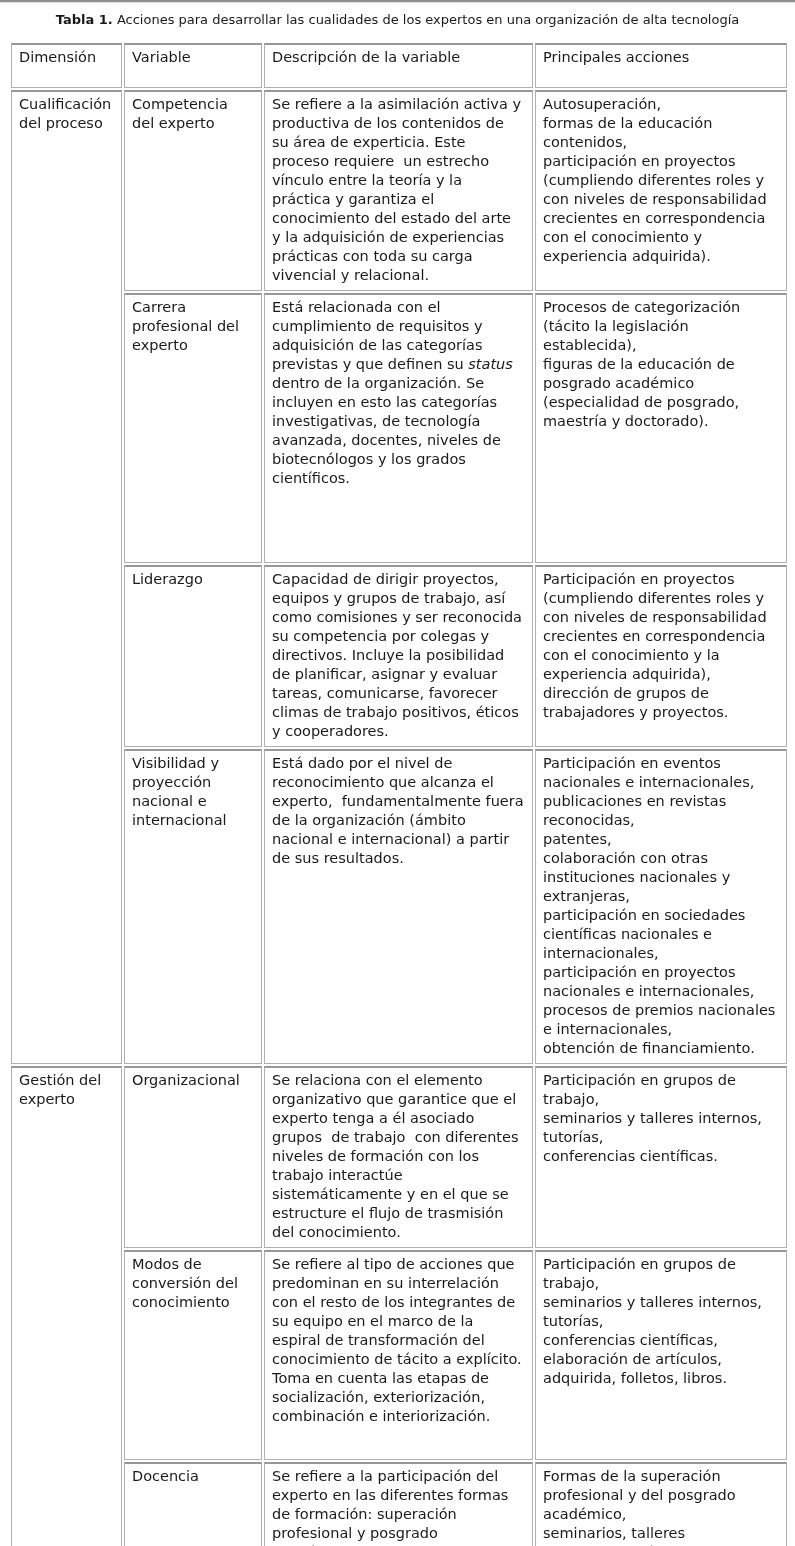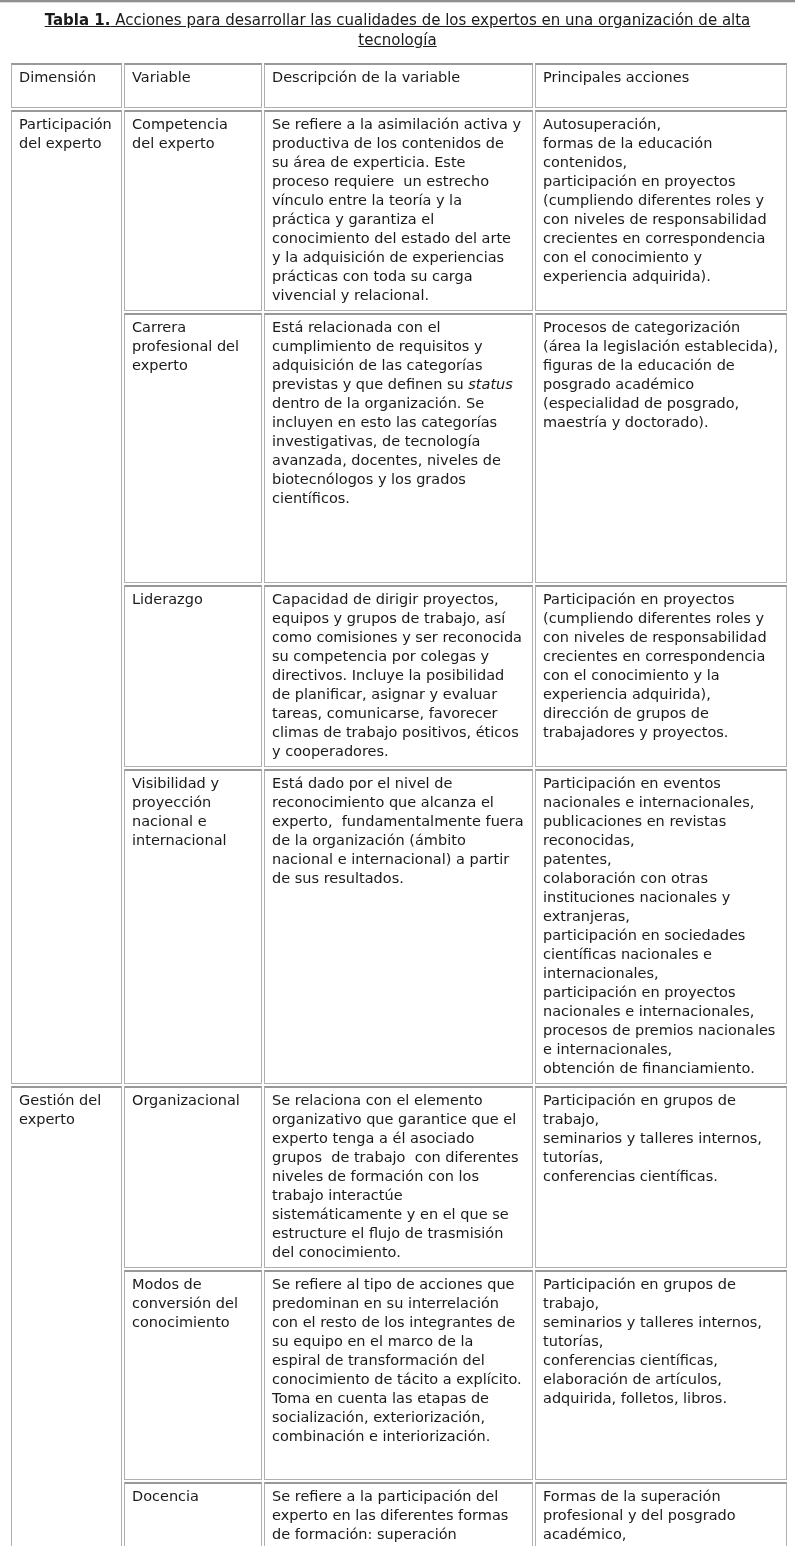--- a/index.html
+++ b/index.html
@@ -16,24 +16,23 @@
   .page-rule {
     width: 100%;
     height: 2px;
     border-top: 2px solid #8f8f8f;
     border-bottom: 1px solid #dcdcdc;
     background: #f2f2f2;
     box-sizing: border-box;
   }
   .title-block {
     text-align: center;
-    font-size: 15px;
+    font-size: 13px;
     line-height: 20px;
     margin: 7px 38px 11px 38px;
-    text-decoration: underline;
   }
   .title-block b { font-weight: bold; }
   table.data-table {
     border-collapse: separate;
     border-spacing: 2px;
     table-layout: fixed;
     width: 778px;
     margin-left: 9px;
     font-size: 14.5px;
     line-height: 19px;
@@ -75,29 +74,29 @@
     <thead>
       <tr>
         <th>Dimensión</th>
         <th>Variable</th>
         <th>Descripción de la variable</th>
         <th>Principales acciones</th>
       </tr>
     </thead>
     <tbody>
         <tr style="height: 193px;">
-          <td rowspan="4">Participación del experto</td>
+          <td rowspan="4">Cualificación del proceso</td>
           <td>Competencia del experto</td>
           <td><span>Se refiere a la asimilación activa y productiva de los contenidos de su área de experticia. Este proceso requiere  un estrecho vínculo entre la teoría y la práctica y garantiza el conocimiento del estado del arte  y la adquisición de experiencias prácticas con toda su carga vivencial y relacional.</span></td>
           <td><div class="action-item">Autosuperación,</div><div class="action-item">formas de la educación contenidos,</div><div class="action-item">participación en proyectos (cumpliendo diferentes roles y con niveles de responsabilidad crecientes en correspondencia con el conocimiento y experiencia adquirida).</div></td>
         </tr>
         <tr style="height: 270px;">
           <td>Carrera profesional del experto</td>
           <td><span>Está relacionada con el cumplimiento de requisitos y adquisición de las categorías previstas y que definen su </span><i>status</i><span> dentro de la organización. Se incluyen en esto las categorías investigativas, de tecnología avanzada, docentes, niveles de biotecnólogos y los grados científicos.</span></td>
-          <td><div class="action-item">Procesos de categorización (área la legislación establecida),</div><div class="action-item">figuras de la educación de posgrado académico (especialidad de posgrado, maestría y doctorado).</div></td>
+          <td><div class="action-item">Procesos de categorización (tácito la legislación establecida),</div><div class="action-item">figuras de la educación de posgrado académico (especialidad de posgrado, maestría y doctorado).</div></td>
         </tr>
         <tr style="height: 163px;">
           <td>Liderazgo</td>
           <td><span>Capacidad de dirigir proyectos, equipos y grupos de trabajo, así como comisiones y ser reconocida su competencia por colegas y directivos. Incluye la posibilidad de planificar, asignar y evaluar tareas, comunicarse, favorecer climas de trabajo positivos, éticos y cooperadores.</span></td>
           <td><div class="action-item">Participación en proyectos (cumpliendo diferentes roles y con niveles de responsabilidad crecientes en correspondencia con el conocimiento y la experiencia adquirida),</div><div class="action-item">dirección de grupos de trabajadores y proyectos.</div></td>
         </tr>
         <tr style="height: 300px;">
           <td>Visibilidad y proyección nacional e internacional</td>
           <td><span>Está dado por el nivel de reconocimiento que alcanza el experto,  fundamentalmente fuera de la organización (ámbito nacional e internacional) a partir de sus resultados.</span></td>
           <td><div class="action-item">Participación en eventos nacionales e internacionales,</div><div class="action-item">publicaciones en revistas reconocidas,</div><div class="action-item">patentes,</div><div class="action-item">colaboración con otras instituciones nacionales y extranjeras,</div><div class="action-item">participación en sociedades científicas nacionales e internacionales,</div><div class="action-item">participación en proyectos nacionales e internacionales,</div><div class="action-item">procesos de premios nacionales  e internacionales,</div><div class="action-item">obtención de financiamiento.</div></td>

